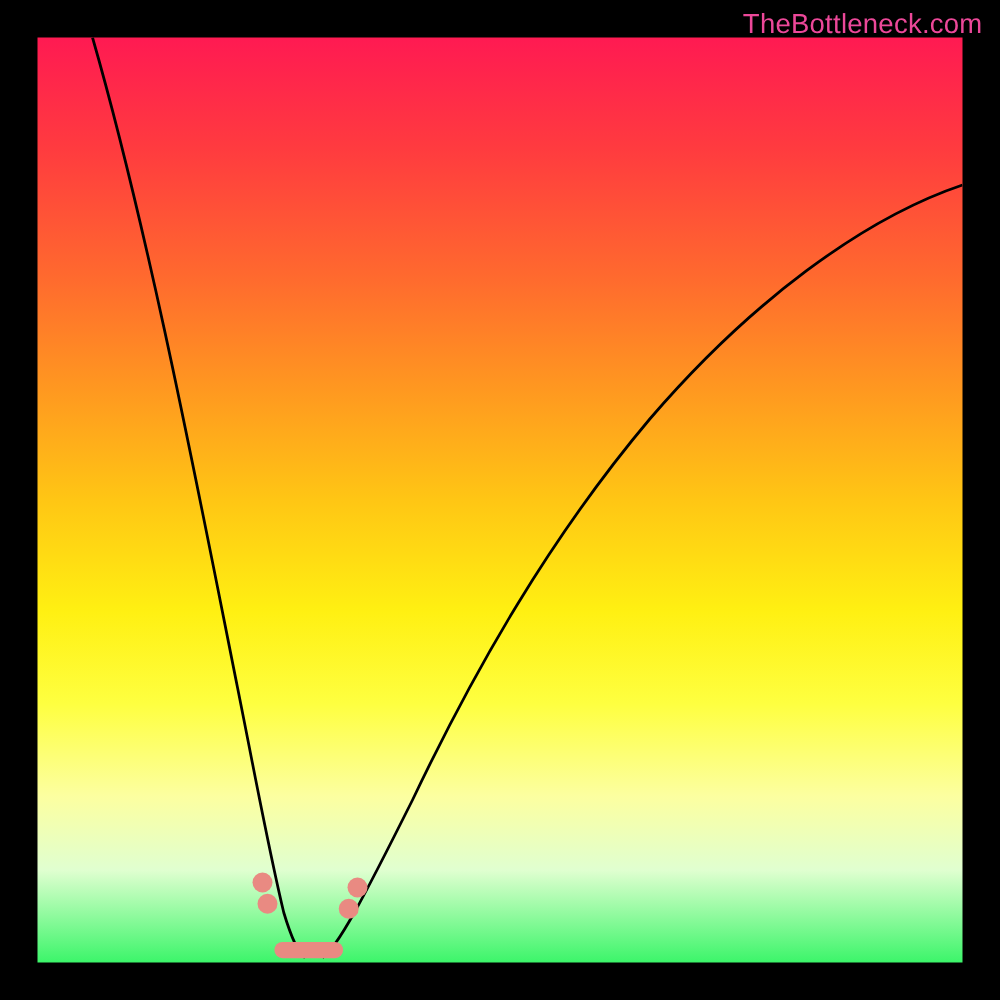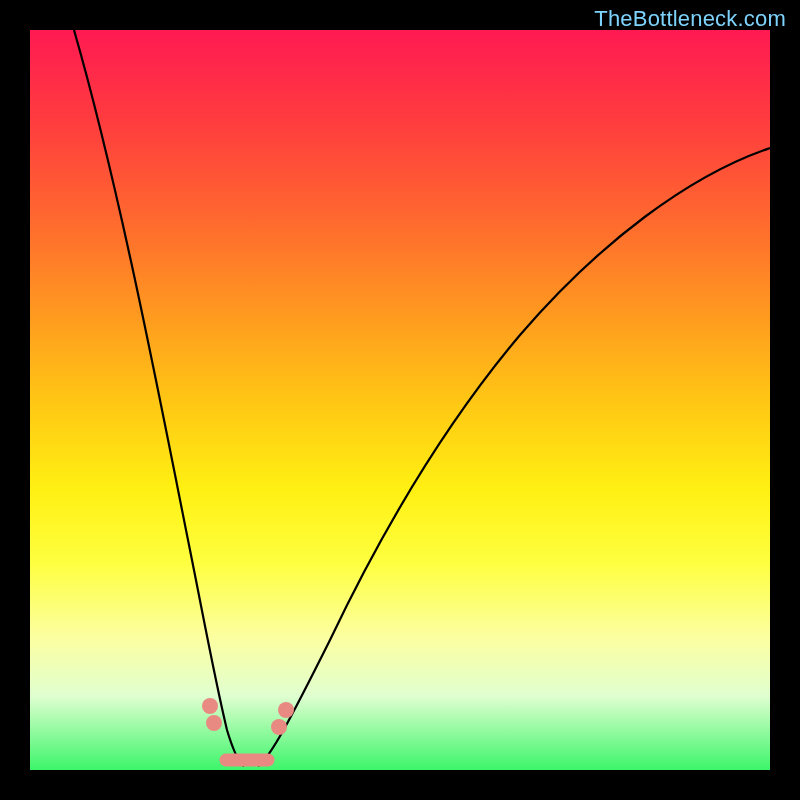--- a/index.html
+++ b/index.html
@@ -26,21 +26,21 @@
       #fff012 62%,
       #feff40 72%,
       #fcffa0 82%,
       #e0ffd0 90%,
       #3cf56a 100%);
   }
   .watermark {
     position: absolute;
     top: 6px;
     right: 14px;
-    color: #7dd3fc;
+    color: #ec4899;
     font-size: 22px;
     letter-spacing: 0.2px;
     font-weight: 400;
     z-index: 20;
   }
   svg.plot {
     position: absolute;
     left: 0;
     top: 0;
     width: 740px;

